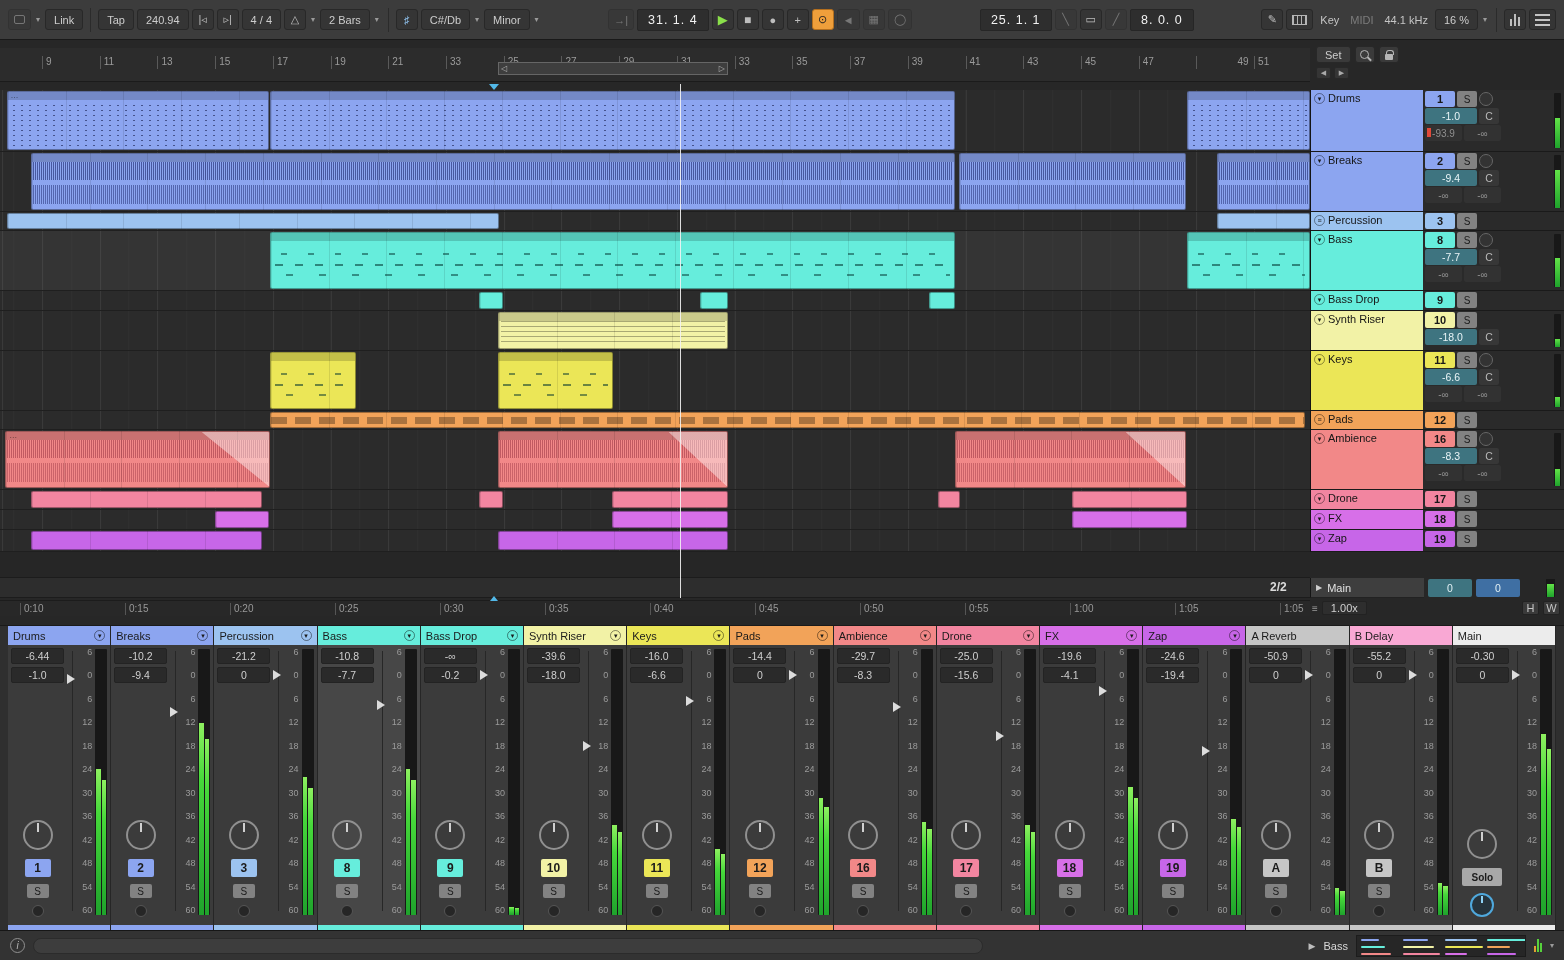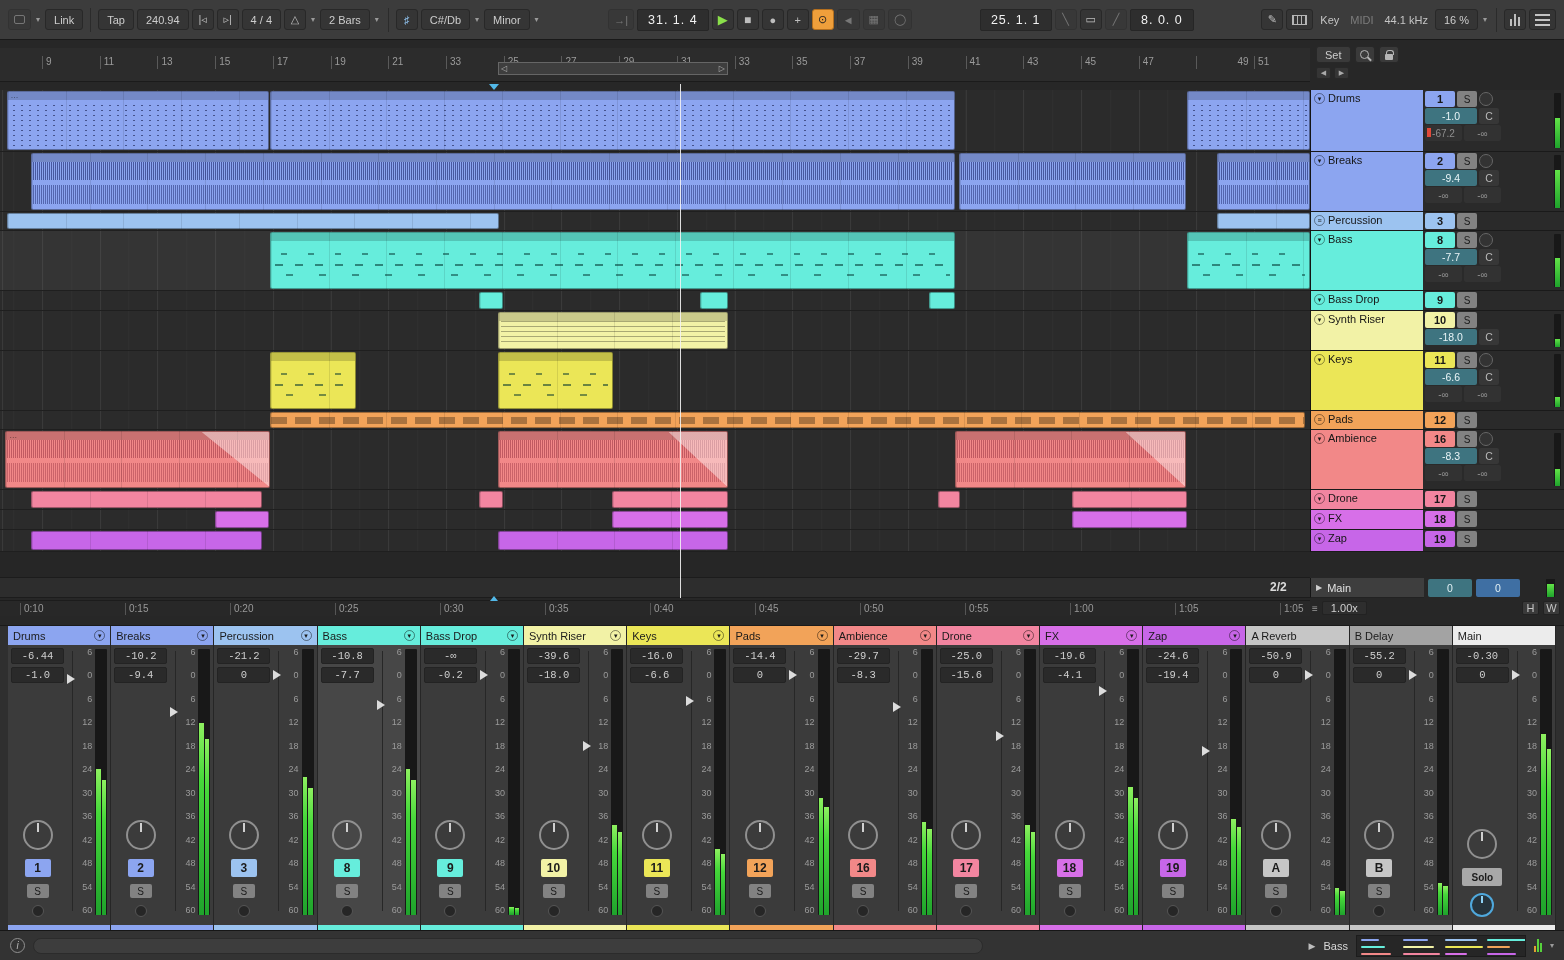--- a/index.html
+++ b/index.html
@@ -142,21 +142,21 @@
     display:flex;padding:0 8px;border-top:1px solid #1a1a1a;}
   .strip{flex:1 1 0;min-width:0;display:flex;flex-direction:column;background:#3b3b3b;border-right:1px solid #262626;}
   .strip.sel{background:#474747;}
   .sheader{flex:0 0 19px;display:flex;align-items:center;justify-content:space-between;
     padding:0 5px;color:#1b1b1b;font-size:11px;overflow:hidden;white-space:nowrap;}
   .schev{font-size:7px;width:11px;height:11px;border-radius:50%;border:1px solid rgba(0,0,0,.45);
     display:flex;align-items:center;justify-content:center;flex:0 0 auto;}
   .sbody{flex:1;display:flex;position:relative;min-height:0;}
   .sleft{width:58px;display:flex;flex-direction:column;padding:3px 2px 8px 3px;gap:3px;}
   .vbox{height:16px;background:#2a2a2a;border:1px solid #232323;border-radius:2px;color:#cfcfcf;
-    font-size:10.5px;display:flex;align-items:center;justify-content:center;flex:0 0 16px;font-family:Liberation Mono, monospace;}
+    font-size:10.5px;display:flex;align-items:center;justify-content:center;flex:0 0 16px;}
   .sspacer{flex:1;}
   .knob{width:30px;height:30px;border-radius:50%;border:2px solid #909090;position:relative;margin:0 auto 6px;flex:0 0 30px;}
   .knob::after{content:'';position:absolute;left:50%;top:1px;width:2px;height:9px;background:#d0d0d0;transform:translateX(-50%);}
   .badge{width:26px;height:18px;margin:0 auto;border-radius:2px;color:#1b1b1b;font-weight:bold;
     font-size:12px;display:flex;align-items:center;justify-content:center;flex:0 0 18px;}
   .badge.wide{width:40px;font-size:10px;}
   .ssolo{width:22px;height:14px;margin:4px auto 0;background:#828282;border-radius:2px;color:#1b1b1b;
     font-size:10px;display:flex;align-items:center;justify-content:center;flex:0 0 14px;}
   .scirc{width:12px;height:12px;border-radius:50%;background:#262626;border:1px solid #555;margin:4px auto 0;flex:0 0 12px;}
   .cueknob{width:24px;height:24px;border-radius:50%;border:2px solid #4fa8dc;background:#27343c;
@@ -431,21 +431,21 @@
             <div class="crow">
               <div class="numbox" style="background: rgb(140, 165, 240);">1</div>
               <div class="sbtn">S</div>
               <div class="armbtn"></div>
             </div>
             <div class="crow">
               <div class="volbox">-1.0</div>
               <div class="panbox">C</div>
             </div>
             <div class="crow">
-              <div class="sendbox warn">-67.2</div>
+              <div class="sendbox warn">-93.9</div>
               <div class="sendbox">-∞</div>
             </div>
           </div>
           <div class="hmeter">
             <div class="hmfill" style="height: 55%;"></div>
           </div>
         </div>
         <div class="thead" style="height: 60px;">
           <div class="tname" style="background: rgb(140, 165, 240);">
             <span class="fold">▾</span>
@@ -1230,21 +1230,21 @@
               <div class="smfill" style="height: 10%;"></div>
             </div>
             <div class="smbar">
               <div class="smfill" style="height: 9.2%;"></div>
             </div>
           </div>
         </div>
         <div class="sfoot" style="background: rgb(198, 198, 198);"></div>
       </div>
       <div class="strip">
-        <div class="sheader" style="background: #a3a3a3;">
+        <div class="sheader" style="background: #f9a8d4;">
           <span class="sname">B Delay</span>
         </div>
         <div class="sbody">
           <div class="sleft">
             <div class="vbox">-55.2</div>
             <div class="vbox">0</div>
             <div class="sspacer"></div>
             <div class="knob"></div>
             <div class="badge" style="background: rgb(198, 198, 198);">B</div>
             <div class="ssolo">S</div>

